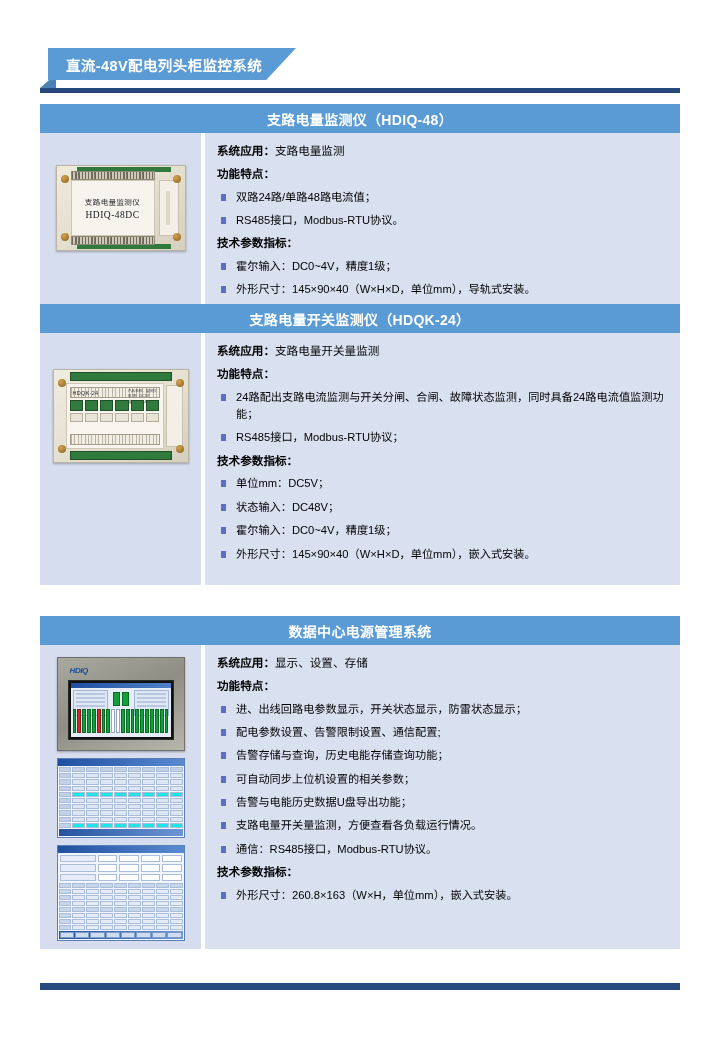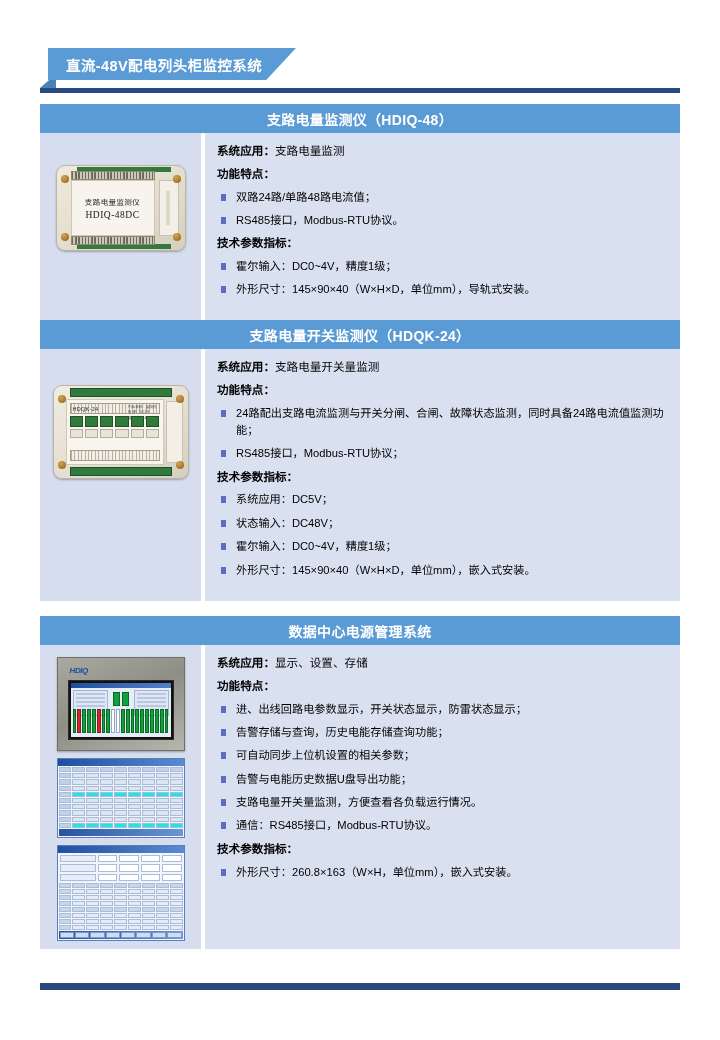--- a/index.html
+++ b/index.html
@@ -82,21 +82,21 @@
     margin:0 0 6px 0;
     color:#000;
   }
   .li:before{
     content:"";position:absolute;left:4px;top:5px;
     width:5px;height:7px;background:#5b6ec4;
   }
   .li.last{margin-bottom:2px;}
 
   
-  .dev{position:relative;border-radius:9px;}
+  .dev{position:relative;border-radius:0;}
   .dev-48{
     width:128px;height:84px;
     background:linear-gradient(150deg,#efeadc 0%,#e3ddcd 55%,#d6cfbe 100%);
     border:1px solid #bcb5a3;
     box-shadow:0 1px 2px rgba(0,0,0,.28);
     margin-top:24px;
   }
   .dev-48 .scr{
     position:absolute;left:14px;top:14px;right:30px;bottom:14px;
     background:#f6f4ec;border:1px solid #cdc6b4;
@@ -274,21 +274,21 @@
       <p class="lbl">功能特点：</p>
       <p class="li">双路24路/单路48路电流值；</p>
       <p class="li">RS485接口，Modbus-RTU协议。</p>
       <p class="lbl">技术参数指标：</p>
       <p class="li">霍尔输入：DC0~4V，精度1级；</p>
       <p class="li last">外形尺寸：145×90×40（W×H×D，单位mm），导轨式安装。</p>
     </div>
   </div>
 </div>
 
-<div class="block" style="top:320px;">
+<div class="block" style="top:304px;">
   <div class="block-head">支路电量开关监测仪（HDQK-24）</div>
   <div class="block-body">
 
     <div class="cell-img">
       <div class="dev dev-24">
         <div class="gbar gt"></div>
         <div class="gbar gb"></div>
         <div class="side"></div>
         <div class="face">
           <div class="rowstrip rs1"></div>
@@ -322,21 +322,21 @@
         <div class="hole h4"></div>
       </div>
     </div>
 
     <div class="cell-txt">
       <p class="lbl"><span>系统应用：</span><span class="nrm">支路电量开关量监测</span></p>
       <p class="lbl">功能特点：</p>
       <p class="li">24路配出支路电流监测与开关分闸、合闸、故障状态监测，同时具备24路电流值监测功能；</p>
       <p class="li">RS485接口，Modbus-RTU协议；</p>
       <p class="lbl">技术参数指标：</p>
-      <p class="li">系统应用：DC5V；</p>
+      <p class="li">单位mm：DC5V；</p>
       <p class="li">状态输入：DC48V；</p>
       <p class="li">霍尔输入：DC0~4V，精度1级；</p>
       <p class="li last">外形尺寸：145×90×40（W×H×D，单位mm），嵌入式安装。</p>
     </div>
   </div>
 </div>
 
 <div class="block" style="top:616px;border-radius:7px;">
   <div class="block-head">数据中心电源管理系统</div>
   <div class="block-body">
@@ -637,20 +637,21 @@
           </div>
         </div>
 
       </div>
     </div>
 
     <div class="cell-txt">
       <p class="lbl"><span>系统应用：</span><span class="nrm">显示、设置、存储</span></p>
       <p class="lbl">功能特点：</p>
       <p class="li">进、出线回路电参数显示，开关状态显示，防雷状态显示；</p>
+      <p class="li">配电参数设置、告警限制设置、通信配置;</p>
       <p class="li">告警存储与查询，历史电能存储查询功能；</p>
       <p class="li">可自动同步上位机设置的相关参数；</p>
       <p class="li">告警与电能历史数据U盘导出功能；</p>
       <p class="li">支路电量开关量监测，方便查看各负载运行情况。</p>
       <p class="li">通信：RS485接口，Modbus-RTU协议。</p>
       <p class="lbl">技术参数指标：</p>
       <p class="li last">外形尺寸：260.8×163（W×H，单位mm），嵌入式安装。</p>
     </div>
   </div>
 </div>

